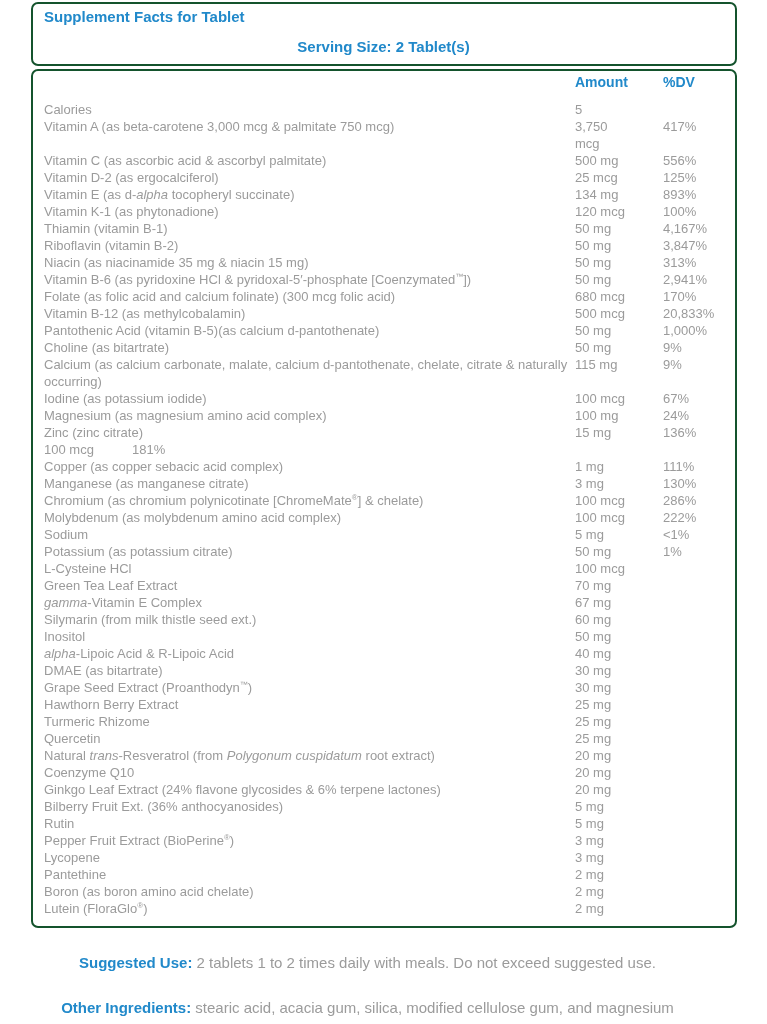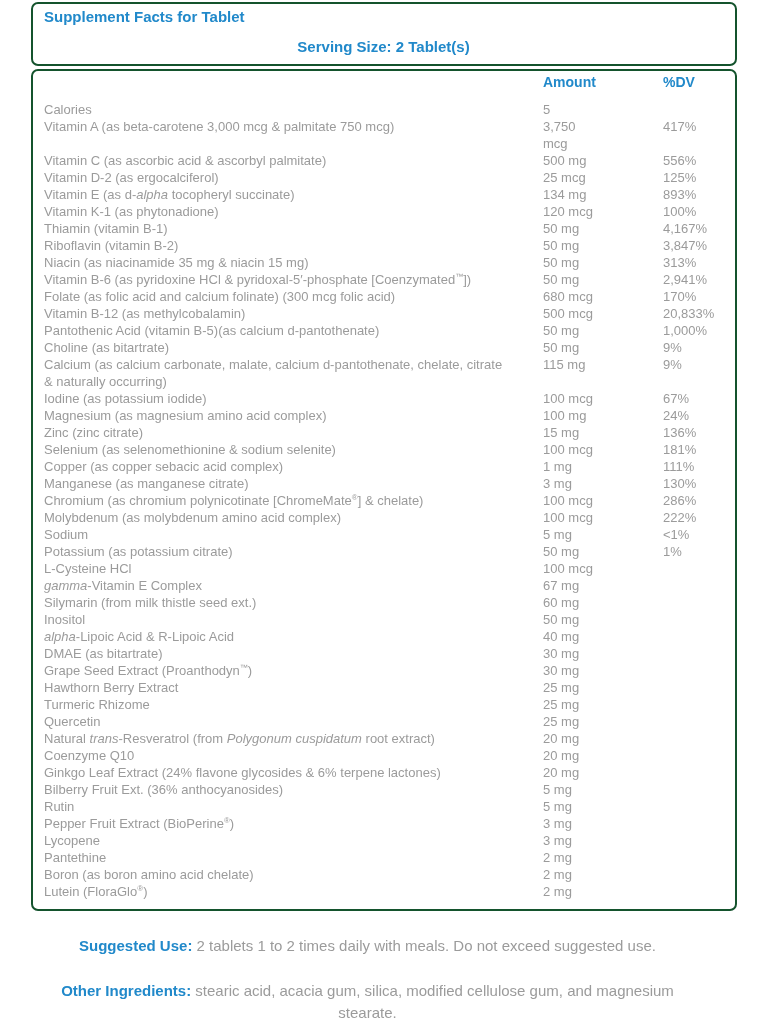--- a/index.html
+++ b/index.html
@@ -37,21 +37,20 @@
   .table-box{
     margin-top:3px;
     padding:3px 10px 9px 11px;
   }
   .row{
     display:flex;
     align-items:flex-start;
     color:#9b9b9b;
     font-size:13px;
     line-height:17px;
-    gap:32px;
   }
   .row .name{flex:1;padding-right:0;}
   .row .amt{width:52px;margin-right:36px;}
   .row .dv{width:62px;}
   .hdrrow .amt,.hdrrow .dv{
     color:#2189ca;
     font-weight:bold;
     font-size:14px;
     overflow:visible;
     white-space:nowrap;
@@ -171,21 +170,20 @@
           <span class="name">Magnesium (as magnesium amino acid complex)</span>
           <span class="amt">100 mg</span>
           <span class="dv">24%</span>
         </div>
         <div class="row">
           <span class="name">Zinc (zinc citrate)</span>
           <span class="amt">15 mg</span>
           <span class="dv">136%</span>
         </div>
         <div class="row">
-          <span class="name">Selenium (as selenomethionine &amp; sodium selenite)</span>
           <span class="amt">100 mcg</span>
           <span class="dv">181%</span>
         </div>
         <div class="row">
           <span class="name">Copper (as copper sebacic acid complex)</span>
           <span class="amt">1 mg</span>
           <span class="dv">111%</span>
         </div>
         <div class="row">
           <span class="name">Manganese (as manganese citrate)</span>
@@ -208,20 +206,25 @@
           <span class="dv">&lt;1%</span>
         </div>
         <div class="row">
           <span class="name">Potassium (as potassium citrate)</span>
           <span class="amt">50 mg</span>
           <span class="dv">1%</span>
         </div>
         <div class="row">
           <span class="name">L-Cysteine HCl</span>
           <span class="amt">100 mcg</span>
+          <span class="dv"></span>
+        </div>
+        <div class="row">
+          <span class="name">Green Tea Leaf Extract</span>
+          <span class="amt">70 mg</span>
           <span class="dv"></span>
         </div>
         <div class="row">
           <span class="name"><i>gamma</i>-Vitamin E Complex</span>
           <span class="amt">67 mg</span>
           <span class="dv"></span>
         </div>
         <div class="row">
           <span class="name">Silymarin (from milk thistle seed ext.)</span>
           <span class="amt">60 mg</span>

